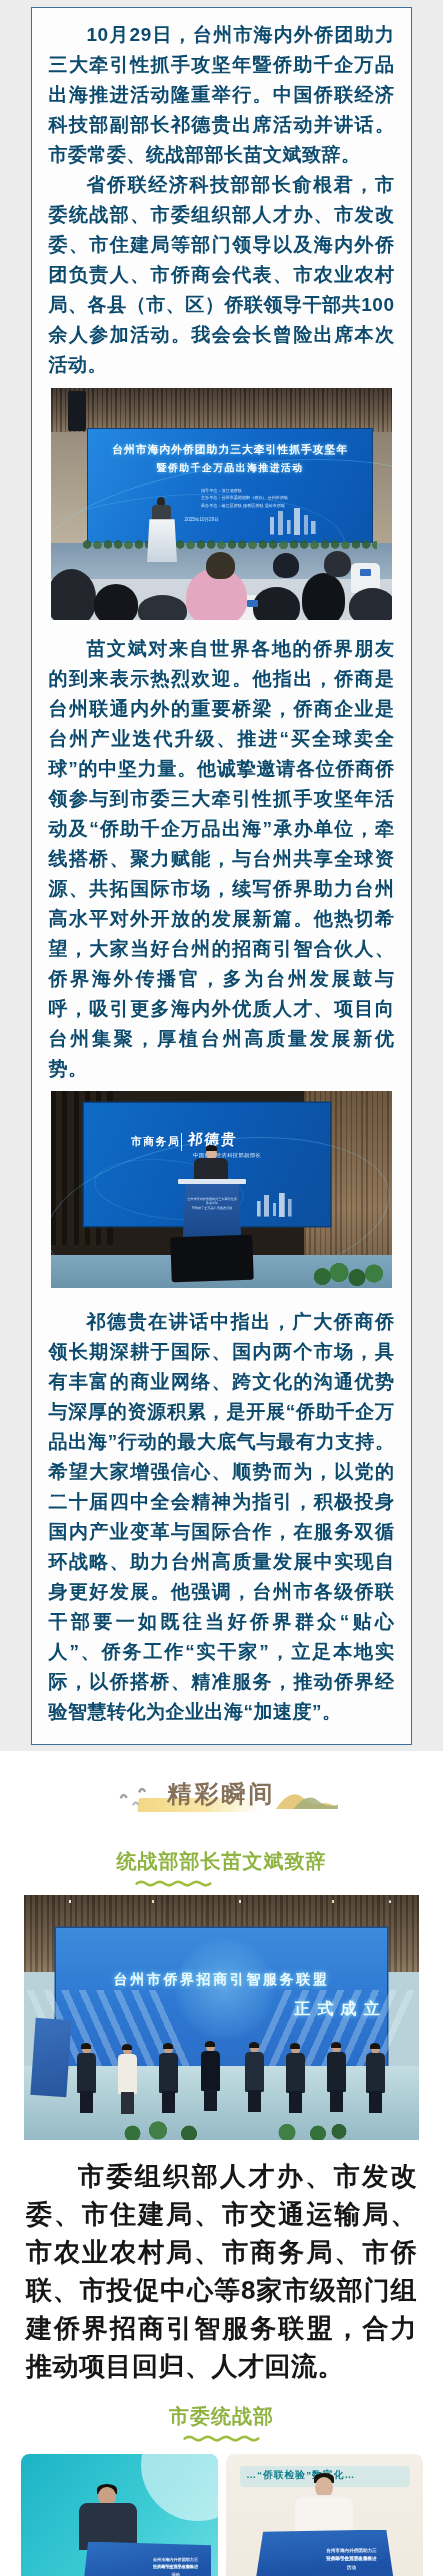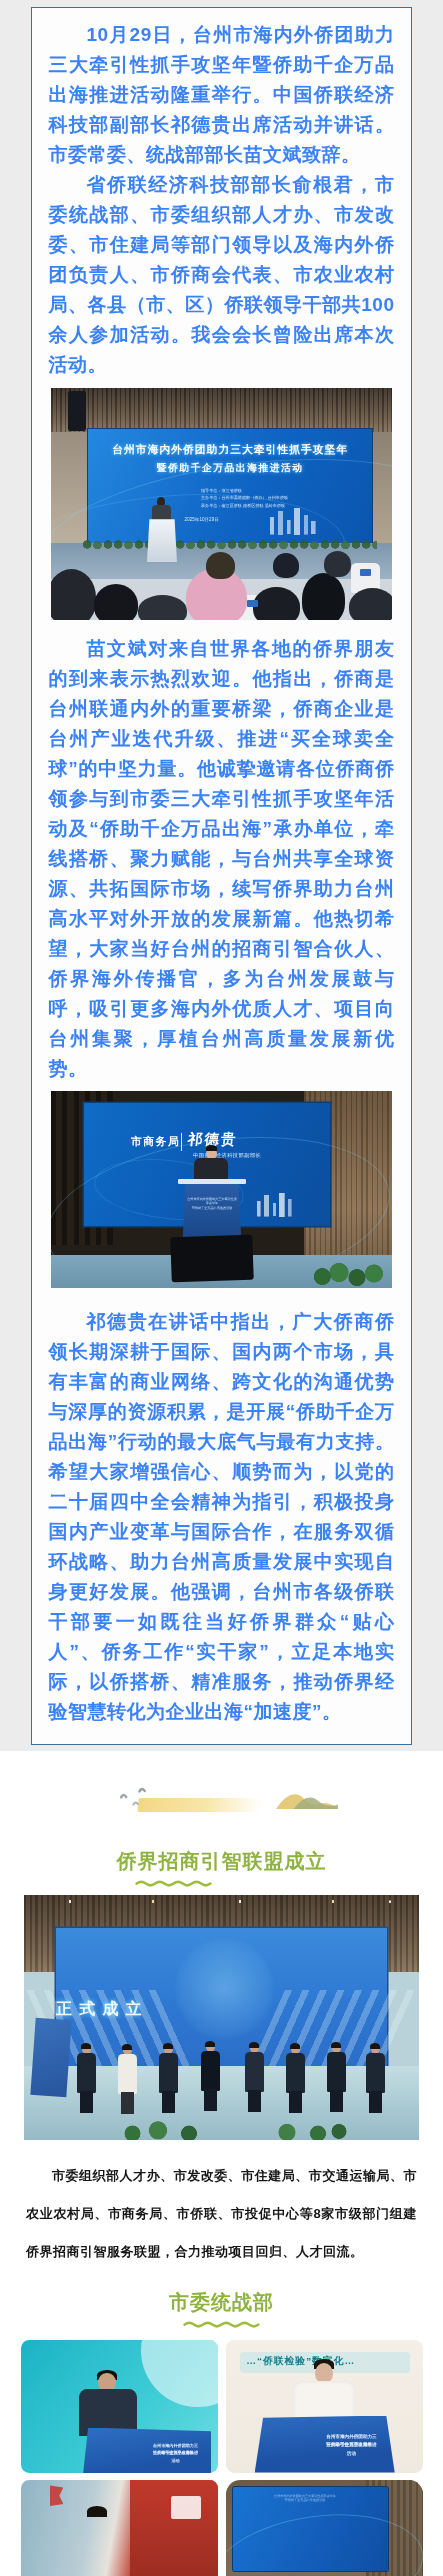--- a/index.html
+++ b/index.html
@@ -10,26 +10,26 @@
     -webkit-font-smoothing:antialiased;
   }
   
   .gray-wrap{background:#ececec;padding:6.7px 31px 5.2px 31px;}
   .article-box{
     background:#fdfdfd;
     border:1px solid #3e6f9b;
     padding:12.4px 16.5px 17.5px 16.5px;
   }
   .para{
-    font-size:19px;font-weight:700;color:#3b82f6;
+    font-size:19px;font-weight:700;color:#0c4a6e;
     line-height:30px;letter-spacing:0.5px;
     text-align:justify;text-indent:2em;margin:0;
   }
   .para-wide{
-    font-size:13px;font-weight:700;color:#161616;
+    font-size:26px;font-weight:700;color:#161616;
     line-height:38px;letter-spacing:0.5px;
     text-align:justify;text-indent:2em;
     margin:0;padding:0 26px;
   }
   
   .photo{position:relative;overflow:hidden;background:#cfd6dd;}
   .photo *{position:absolute;}
   
   .photo1{width:341px;height:232px;margin:8.2px auto 0;}
   .p1-ceiling{left:0;top:0;right:0;height:44px;
@@ -141,21 +141,21 @@
   .p3-screen{left:32px;top:33px;width:331px;height:138px;
     background:linear-gradient(180deg,#3c8bdc 0%,#2e78d2 55%,#2b6ec8 100%);
     box-shadow:0 0 0 1.5px #1c4e8e;}
   .p3-globe{left:36%;top:4%;width:30%;height:80%;border-radius:50%;
     background:radial-gradient(circle,rgba(170,235,255,.35) 0%,rgba(170,235,255,.08) 60%,transparent 70%);}
   .p3-beamL{left:-4%;bottom:0;width:40%;height:55%;opacity:.5;transform:skewX(24deg);
     background:repeating-linear-gradient(90deg,rgba(230,250,255,.55) 0 7.2px,transparent 7.2px 17.5px);}
   .p3-beamR{right:-4%;bottom:0;width:40%;height:55%;opacity:.5;transform:skewX(-24deg);
     background:repeating-linear-gradient(90deg,rgba(230,250,255,.55) 0 7.2px,transparent 7.2px 17.5px);}
   .p3-t1{left:0;right:0;top:43px;text-align:center;color:#eafaff;font-weight:700;font-size:14px;letter-spacing:2.6px;text-shadow:0 0 5.2px rgba(150,240,255,.9);}
-  .p3-t2{left:0;right:0;top:71px;text-align:left;color:#eafaff;font-weight:700;font-size:16px;letter-spacing:7.2px;text-shadow:0 0 5.2px rgba(150,240,255,.9);}
+  .p3-t2{left:0;right:0;top:71px;text-align:right;color:#eafaff;font-weight:700;font-size:16px;letter-spacing:7.2px;text-shadow:0 0 5.2px rgba(150,240,255,.9);}
   .p3-floor{left:0;top:171px;right:0;height:74px;background:linear-gradient(180deg,#c4dde2,#a7c8d1 60%,#97bac6);}
   .p3-board{left:9.3px;top:124px;width:36px;height:77px;background:linear-gradient(160deg,#3a71bd,#27559c);transform:rotate(4deg);}
   .person{z-index:5;}
   .person .ph{position:absolute;left:4.6px;top:0;width:9.3px;height:10.3px;border-radius:50%;background:#caa084;}
   .person .phh{position:absolute;left:4.1px;top:-1.5px;width:10.3px;height:6.2px;border-radius:50% 50% 0 0;background:#1a140e;}
   .person .pb{position:absolute;left:0;top:8.8px;width:18.5px;height:40px;border-radius:4.6px 4.6px 1.5px 1.5px;background:#1d2633;}
   .person .pl{position:absolute;left:2.6px;top:47px;width:13.4px;height:21.6px;background:#141b26;}
   .ppos1{left:53px;top:149px;}  .ppos2{left:94px;top:150px;}
   .ppos3{left:135px;top:149px;}  .ppos4{left:177px;top:147px;}
   .ppos5{left:221px;top:148px;}  .ppos6{left:262px;top:149px;}
@@ -291,43 +291,45 @@
       <div class="p2-monitor"></div>
       <div class="p2-plant"></div>
     </div>
 
     <p class="para" style="margin-top:19px;">祁德贵在讲话中指出，广大侨商侨领长期深耕于国际、国内两个市场，具有丰富的商业网络、跨文化的沟通优势与深厚的资源积累，是开展“侨助千企万品出海”行动的最大底气与最有力支持。希望大家增强信心、顺势而为，以党的二十届四中全会精神为指引，积极投身国内产业变革与国际合作，在服务双循环战略、助力台州高质量发展中实现自身更好发展。他强调，台州市各级侨联干部要一如既往当好侨界群众“贴心人”、侨务工作“实干家”，立足本地实际，以侨搭桥、精准服务，推动侨界经验智慧转化为企业出海“加速度”。</p>
   </div>
 </div>
 
 <div class="moments">
   <div class="moments-band"></div>
+  <div class="moments-title">精彩瞬间</div>
   <svg class="moments-birds" width="43" height="24" viewBox="0 0 84 46">
     <path d="M6 22 q5 -9 10 -1" fill="none" stroke="#a3a7ad" stroke-width="5" stroke-linecap="round"></path>
     <path d="M42 10 q5 -9 10 -1" fill="none" stroke="#9a9ea4" stroke-width="5" stroke-linecap="round"></path>
     <path d="M30 36 q4 -8 9 -1" fill="none" stroke="#b0b4ba" stroke-width="4" stroke-linecap="round"></path>
   </svg>
   <svg class="moments-mountain" width="62" height="27" viewBox="0 0 120 52">
     <path d="M0 52 Q 30 6 56 34 Q 70 48 86 42 Q 102 36 120 52 Z" fill="#e2c470" opacity="0.9"></path>
     <path d="M34 52 Q 60 16 84 38 Q 98 50 120 44 L120 52 Z" fill="#a2ae79" opacity="0.85"></path>
   </svg>
 </div>
 
-<div class="green-title">侨界招商引智联盟成立</div>
+<div class="green-title">统战部部长苗文斌致辞</div>
 <svg class="wave wave-left" width="77" height="8.2" viewBox="0 0 150 16">
   <path d="M3 9 Q 12 2 21 9 T 39 9 T 57 9 T 75 9 T 93 9 T 111 9 T 129 9 T 147 9" fill="none" stroke="#9fbe3f" stroke-width="5" stroke-linecap="round"></path>
 </svg>
 
 <div class="photo photo3">
   <div class="p3-wall"></div>
   <div class="p3-lights"></div>
   <div class="p3-screen">
     <div class="p3-globe"></div>
     <div class="p3-beamL"></div>
     <div class="p3-beamR"></div>
+    <div class="p3-t1">台州市侨界招商引智服务联盟</div>
     <div class="p3-t2">正式成立</div>
   </div>
   <div class="p3-floor"></div>
   <div class="p3-board"></div>
   <div class="person ppos1">
       <span class="ph"></span>
       <span class="phh"></span>
       <span class="pb"></span>
       <span class="pl"></span>
     </div>

